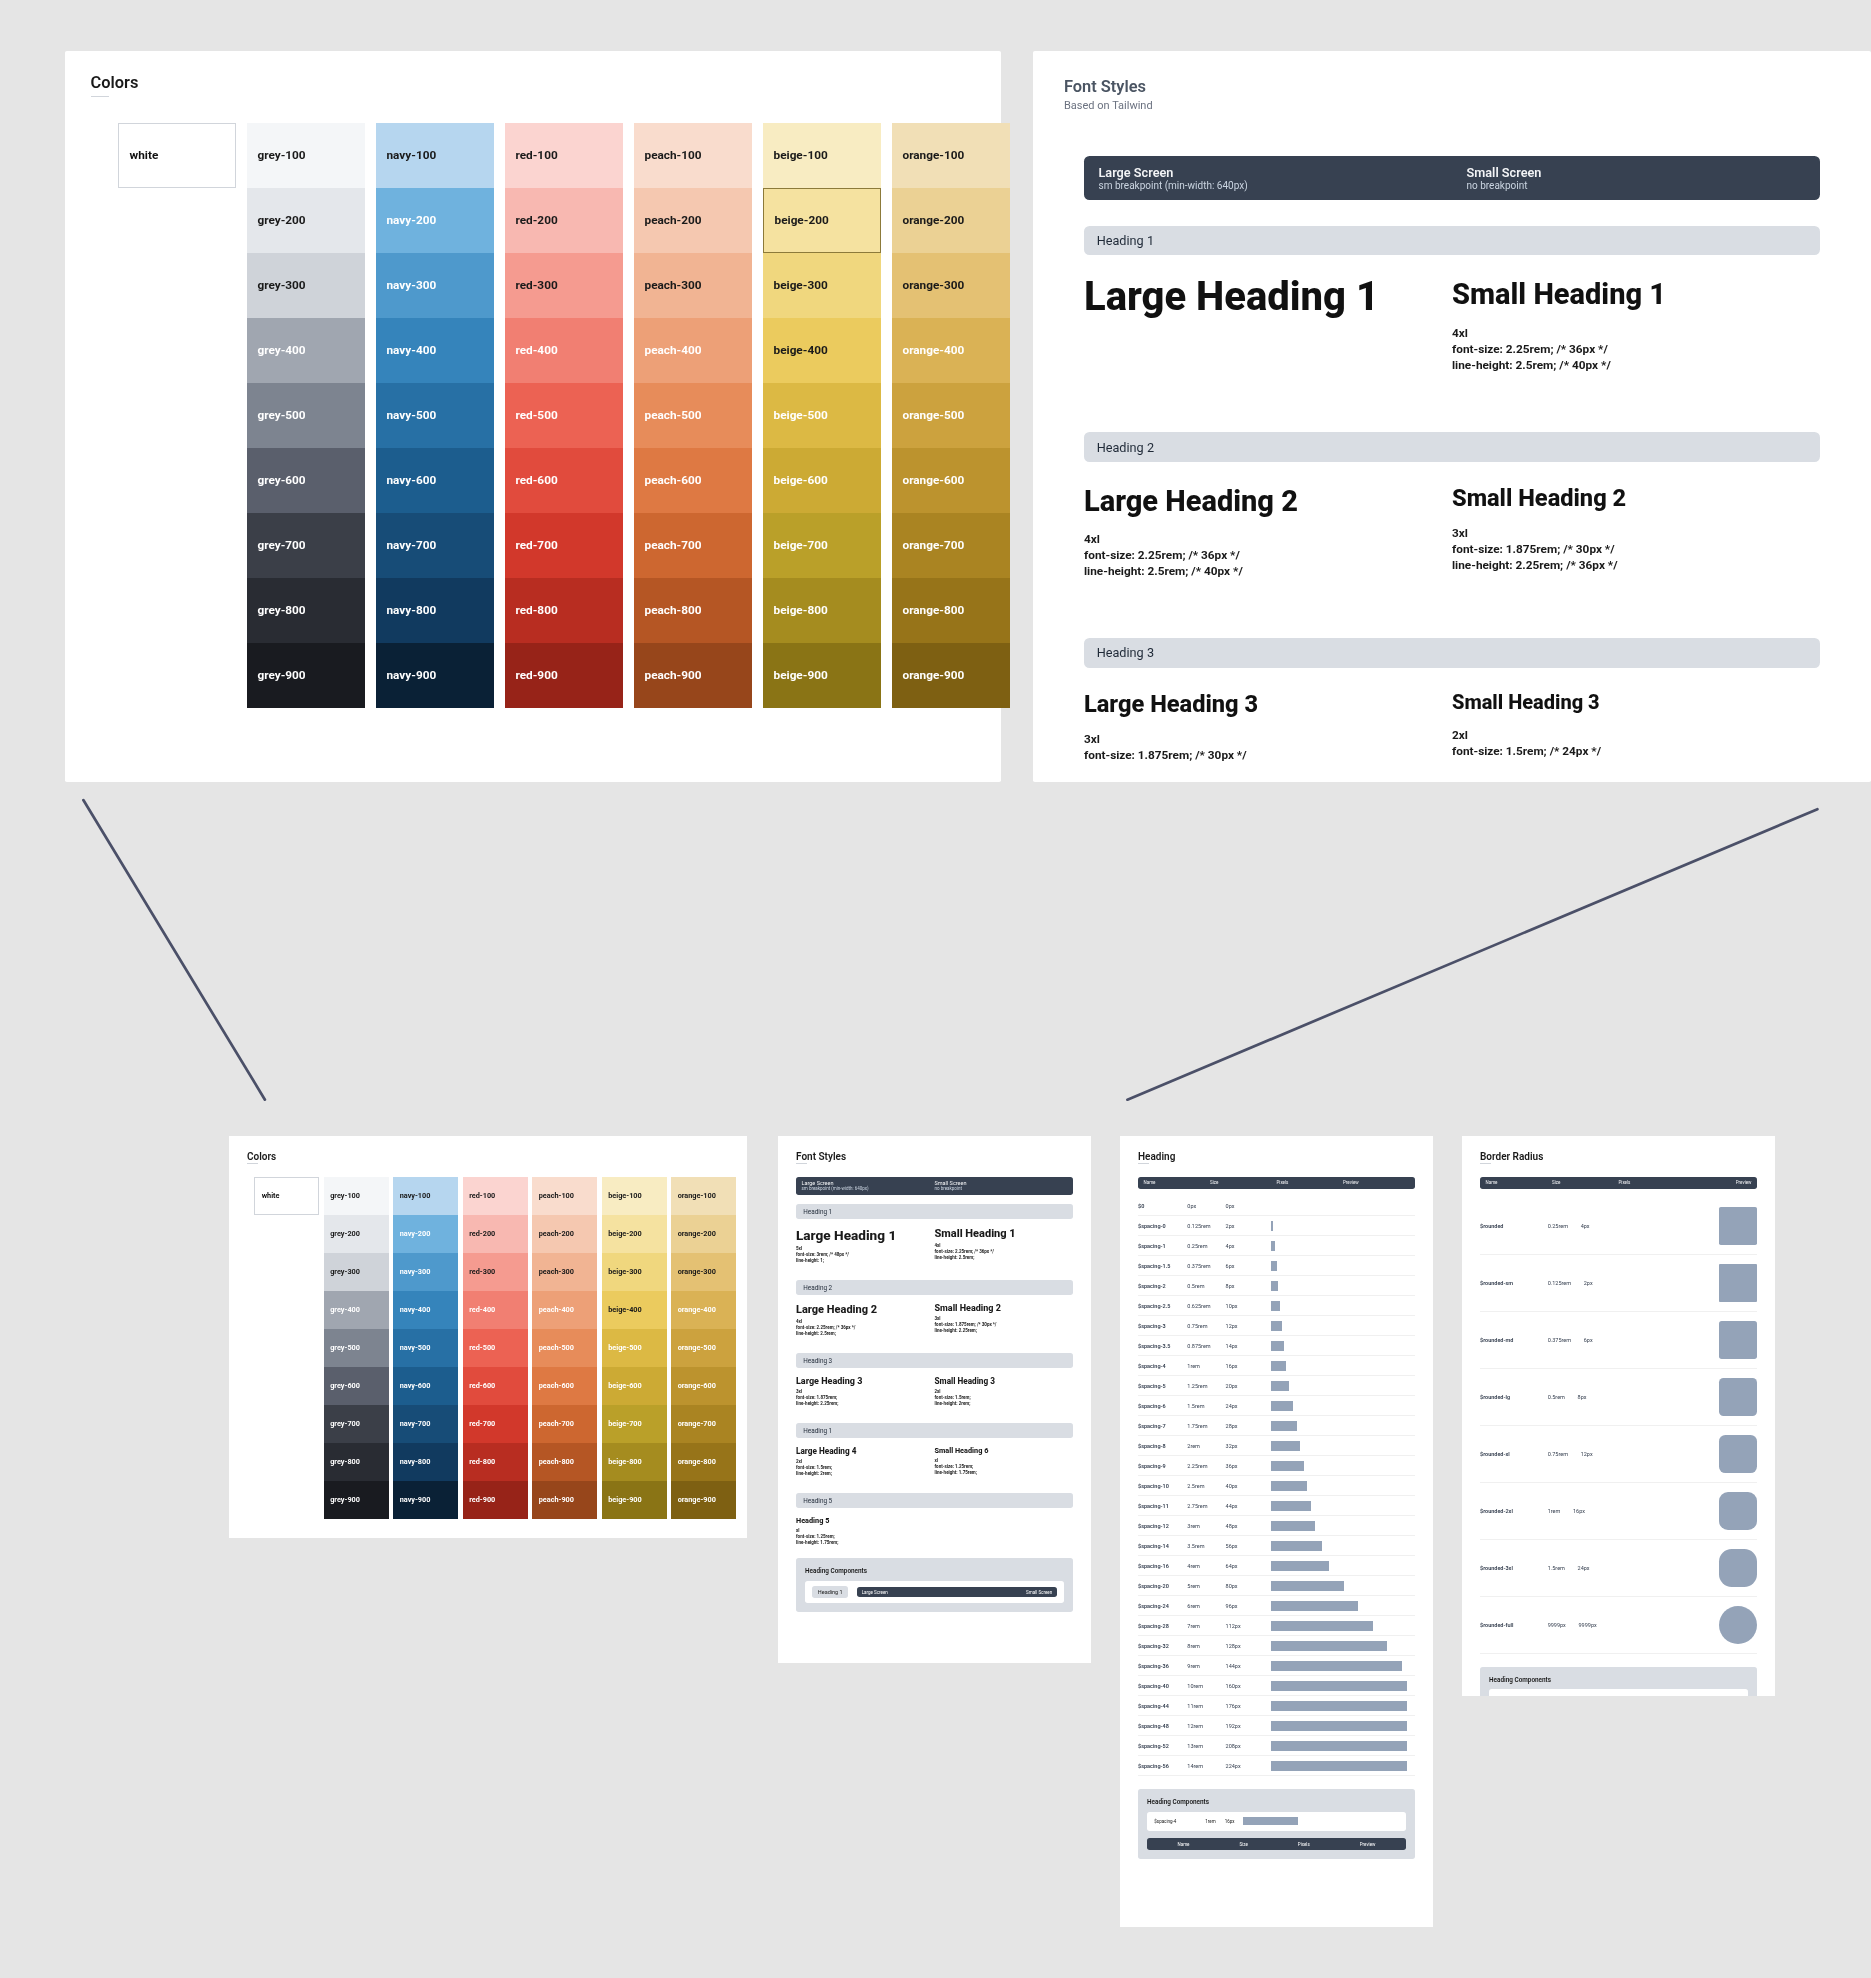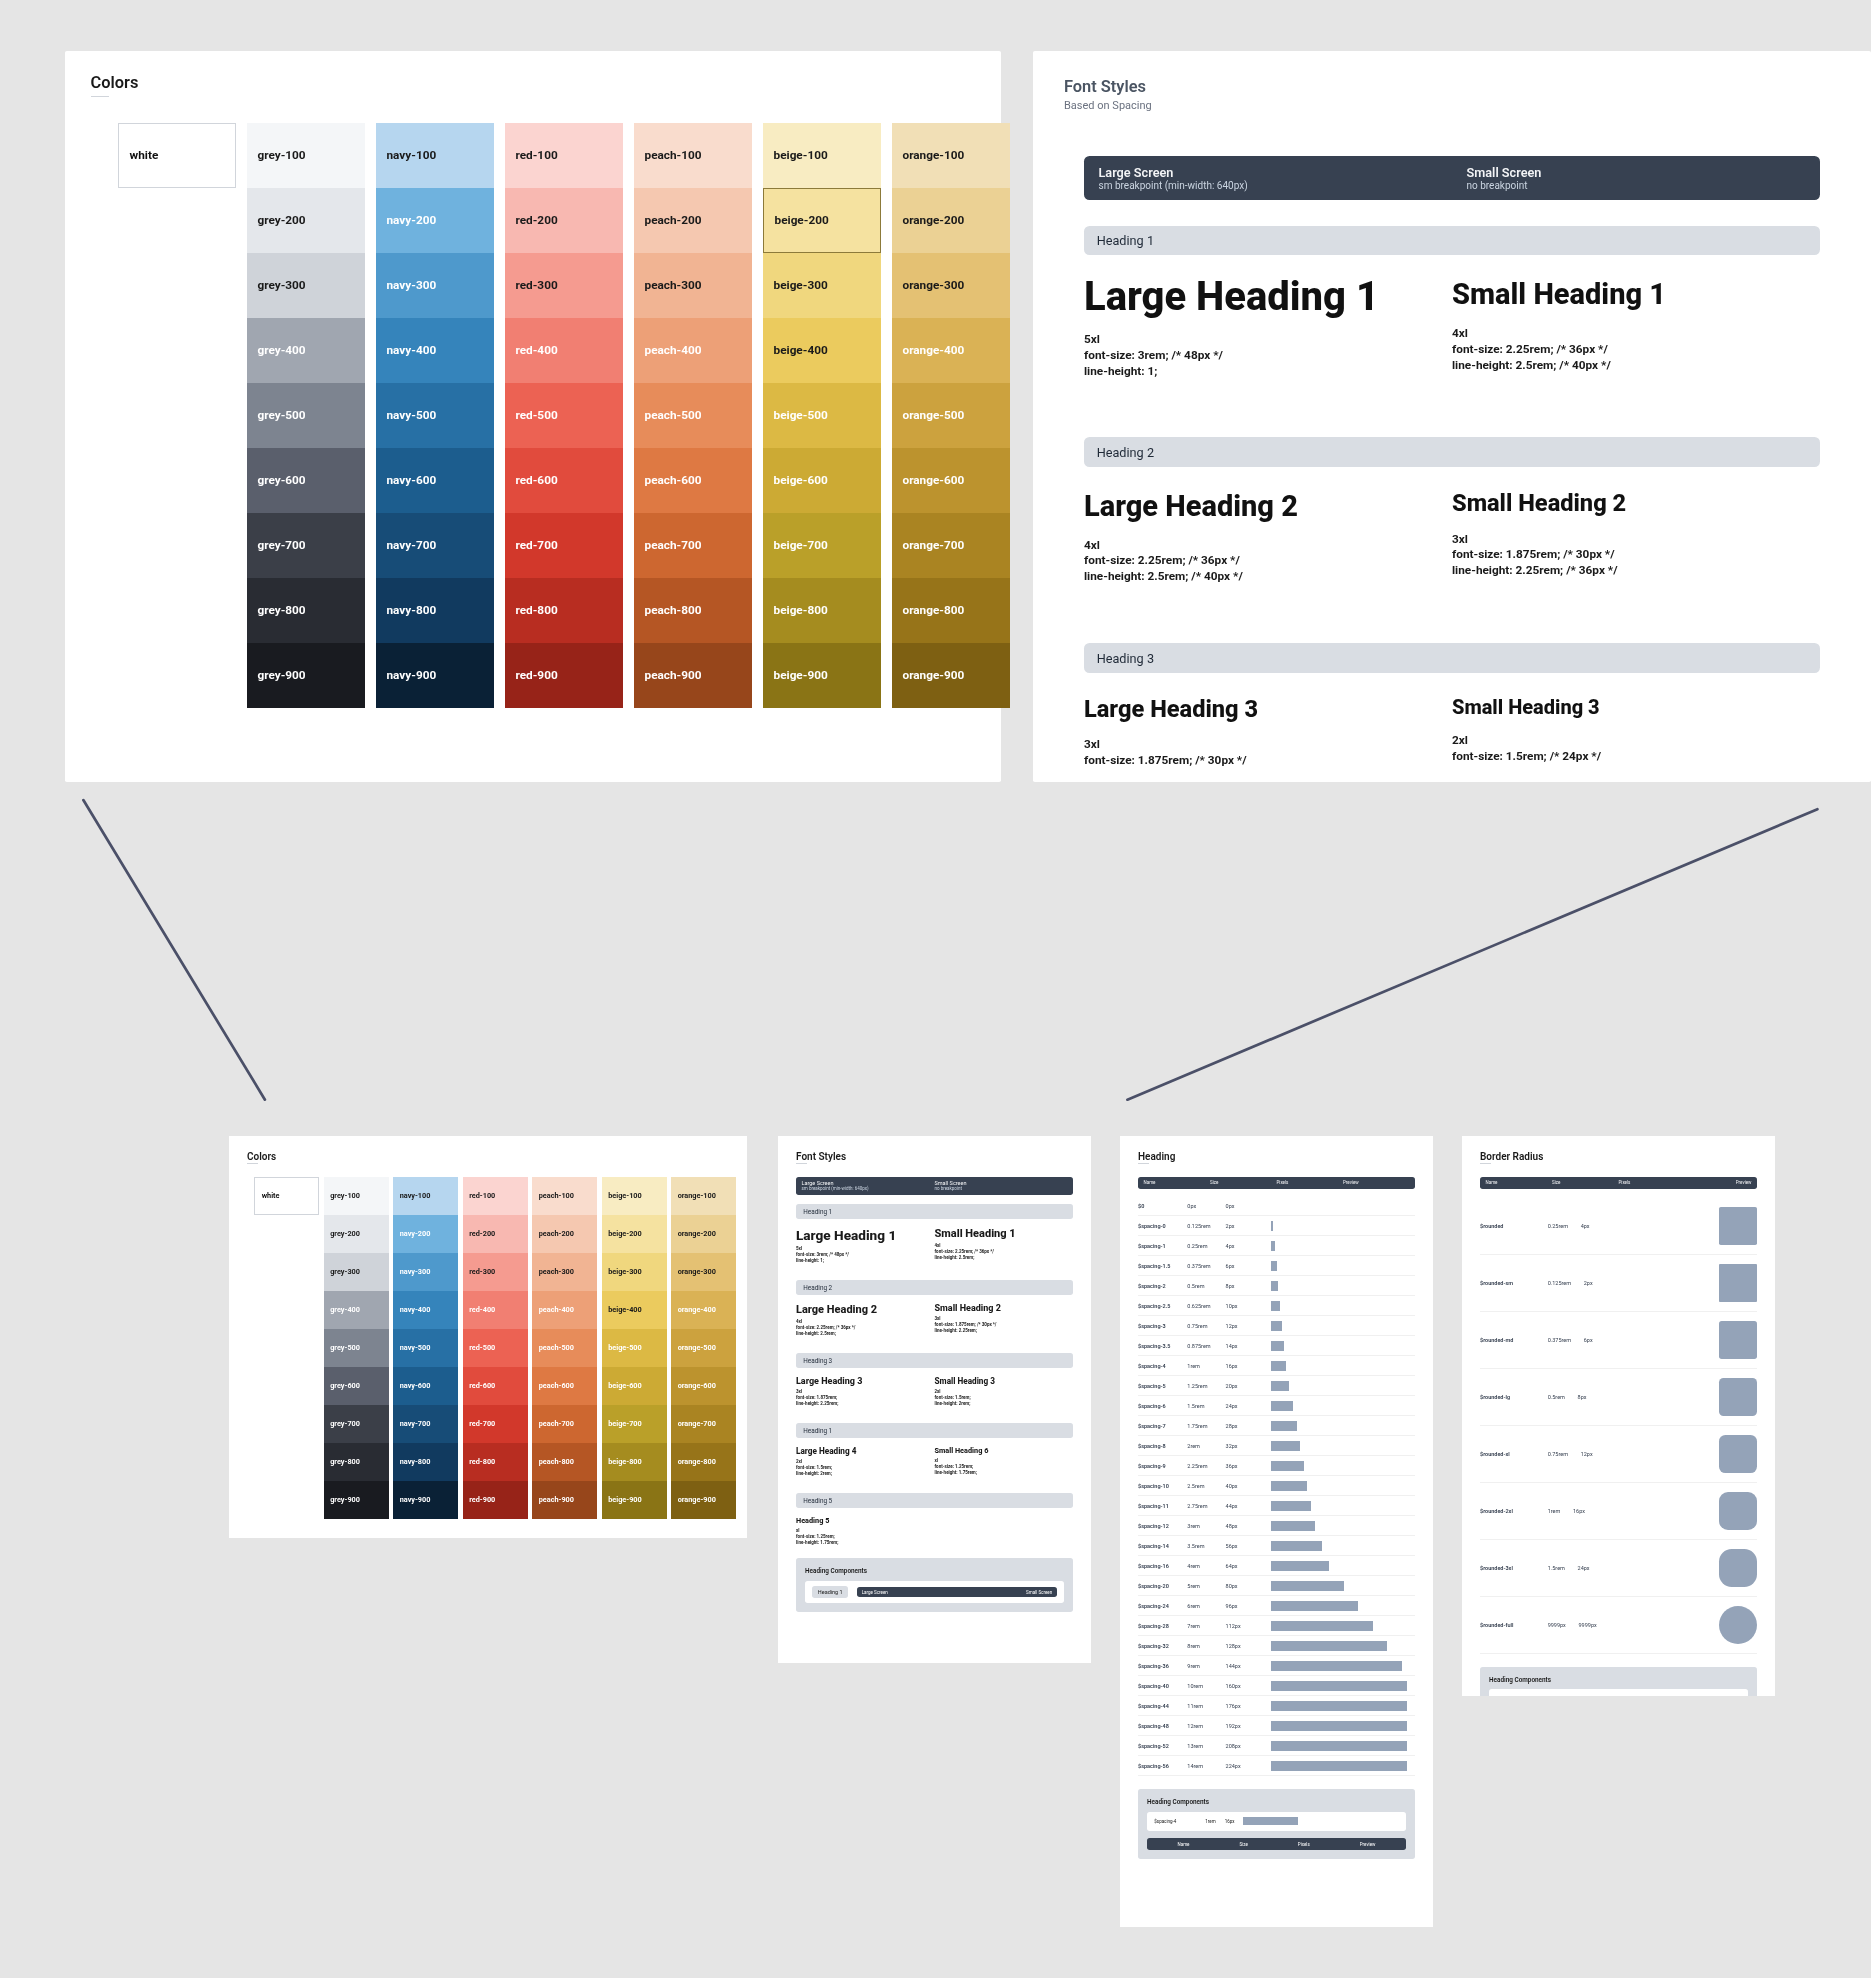--- a/index.html
+++ b/index.html
@@ -278,40 +278,37 @@
         <div class="swatch" style="background: rgb(188, 147, 46); color: rgb(255, 255, 255);">orange-600</div>
         <div class="swatch" style="background: rgb(170, 132, 34); color: rgb(255, 255, 255);">orange-700</div>
         <div class="swatch" style="background: rgb(151, 116, 25); color: rgb(255, 255, 255);">orange-800</div>
         <div class="swatch" style="background: rgb(126, 96, 18); color: rgb(255, 255, 255);">orange-900</div>
       </div>
     </div>
 </div>
 
 <div class="panel fonts-panel">
   <div class="panel-title dim">Font Styles</div>
-  <div class="panel-sub">Based on Spacing</div>
+  <div class="panel-sub">Based on Tailwind</div>
   <div class="fonts-inner">
     <div class="screen-header">
       <div class="screen-col">
         <div class="top">Large Screen</div>
         <div class="sub">sm breakpoint (min-width: 640px)</div>
       </div>
       <div class="screen-col">
         <div class="top">Small Screen</div>
         <div class="sub">no breakpoint</div>
       </div>
     </div>
 
     <div class="heading-label">Heading 1</div>
     <div class="heading-row">
       <div class="heading-cell h1-large">
         <div class="sample">Large Heading 1</div>
-        <div class="meta">5xl
-font-size: 3rem; /* 48px */
-line-height: 1;</div>
       </div>
       <div class="heading-cell h1-small">
         <div class="sample">Small Heading 1</div>
         <div class="meta">4xl
 font-size: 2.25rem; /* 36px */
 line-height: 2.5rem; /* 40px */</div>
       </div>
     </div>
 
     <div class="heading-label">Heading 2</div>

